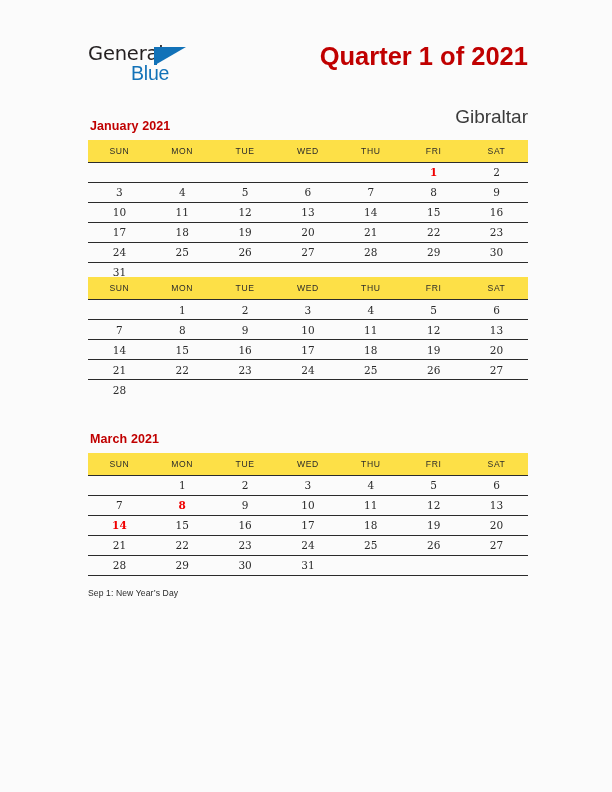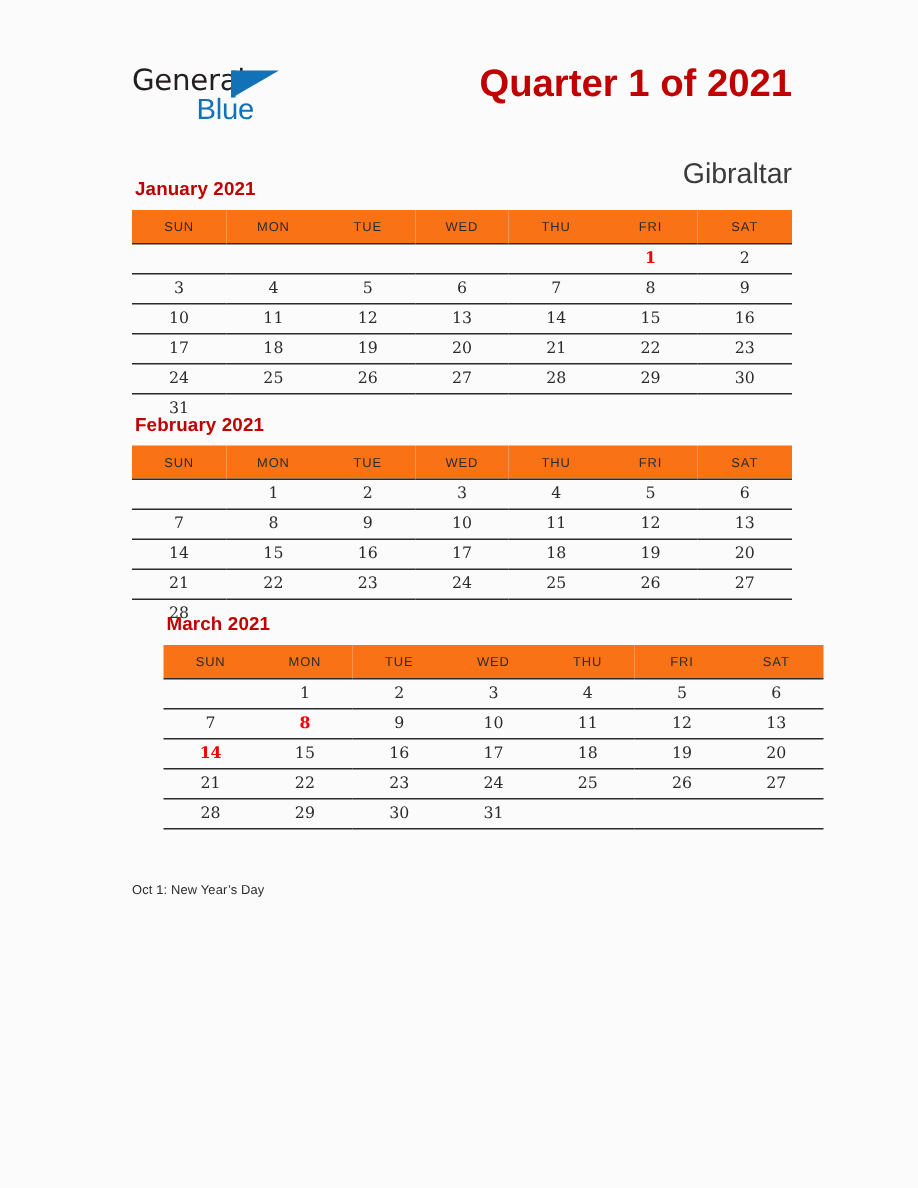--- a/index.html
+++ b/index.html
@@ -91,38 +91,38 @@
   }
 
   
   .month-block {
     position: absolute;
     left: 88px;
     width: 440px;
   }
   #m0 { top: 120px; }
   #m1 { top: 277px; }
-  #m2 { top: 410px; margin-left: 21px; }
+  #m2 { top: 433px; }
 
   .month-name {
     font-size: 12.5px;
     font-weight: bold;
     color: #c00000;
     margin: 0 0 6px 2px;
     line-height: 1.1;
     letter-spacing: 0.1px;
   }
 
   table.cal {
     border-collapse: collapse;
     width: 440px;
     table-layout: fixed;
   }
   table.cal th {
-    background: #f97316;
+    background: #fde047;
     font-size: 8.6px;
     font-weight: normal;
     color: #2b2b2b;
     letter-spacing: 0.6px;
     text-align: center;
     padding: 4px 0 4px 0;
     border: none;
     border-bottom: 1.4px solid #2b2b2b;
     height: 14px;
   }
@@ -245,21 +245,20 @@
           <td class="empty">&nbsp;</td>
           <td class="empty">&nbsp;</td>
           <td class="empty">&nbsp;</td>
           <td class="empty">&nbsp;</td>
         </tr>
       </tbody>
     </table>
 </div>
 
 <div class="month-block" id="m1">
-  <div class="month-name">February 2021</div>
   <table class="cal">
       <thead>
         <tr>
           <th>SUN</th>
           <th>MON</th>
           <th>TUE</th>
           <th>WED</th>
           <th>THU</th>
           <th>FRI</th>
           <th>SAT</th>
@@ -373,14 +372,14 @@
           <td>31</td>
           <td class="empty">&nbsp;</td>
           <td class="empty">&nbsp;</td>
           <td class="empty">&nbsp;</td>
         </tr>
       </tbody>
     </table>
 </div>
 
 <div class="footnotes">
-  <div class="footnote">Oct 1: New Year’s Day</div>
+  <div class="footnote">Sep 1: New Year’s Day</div>
 </div>
 
 </body></html>

